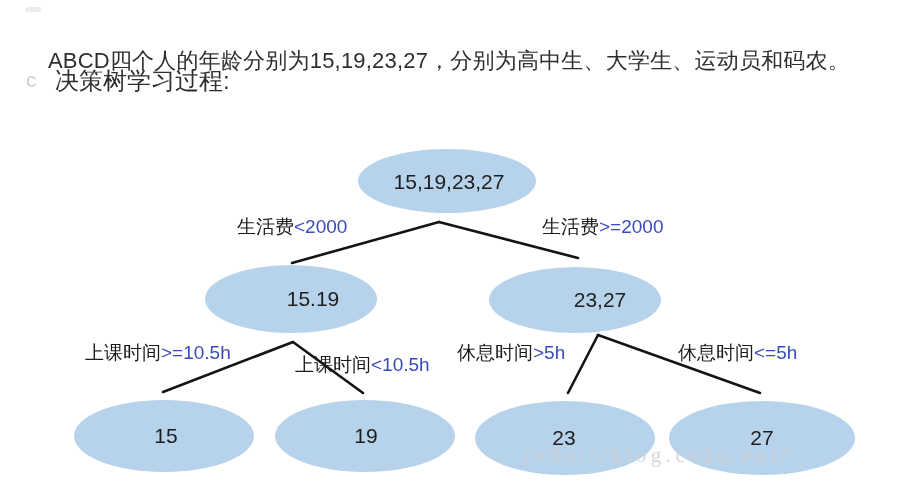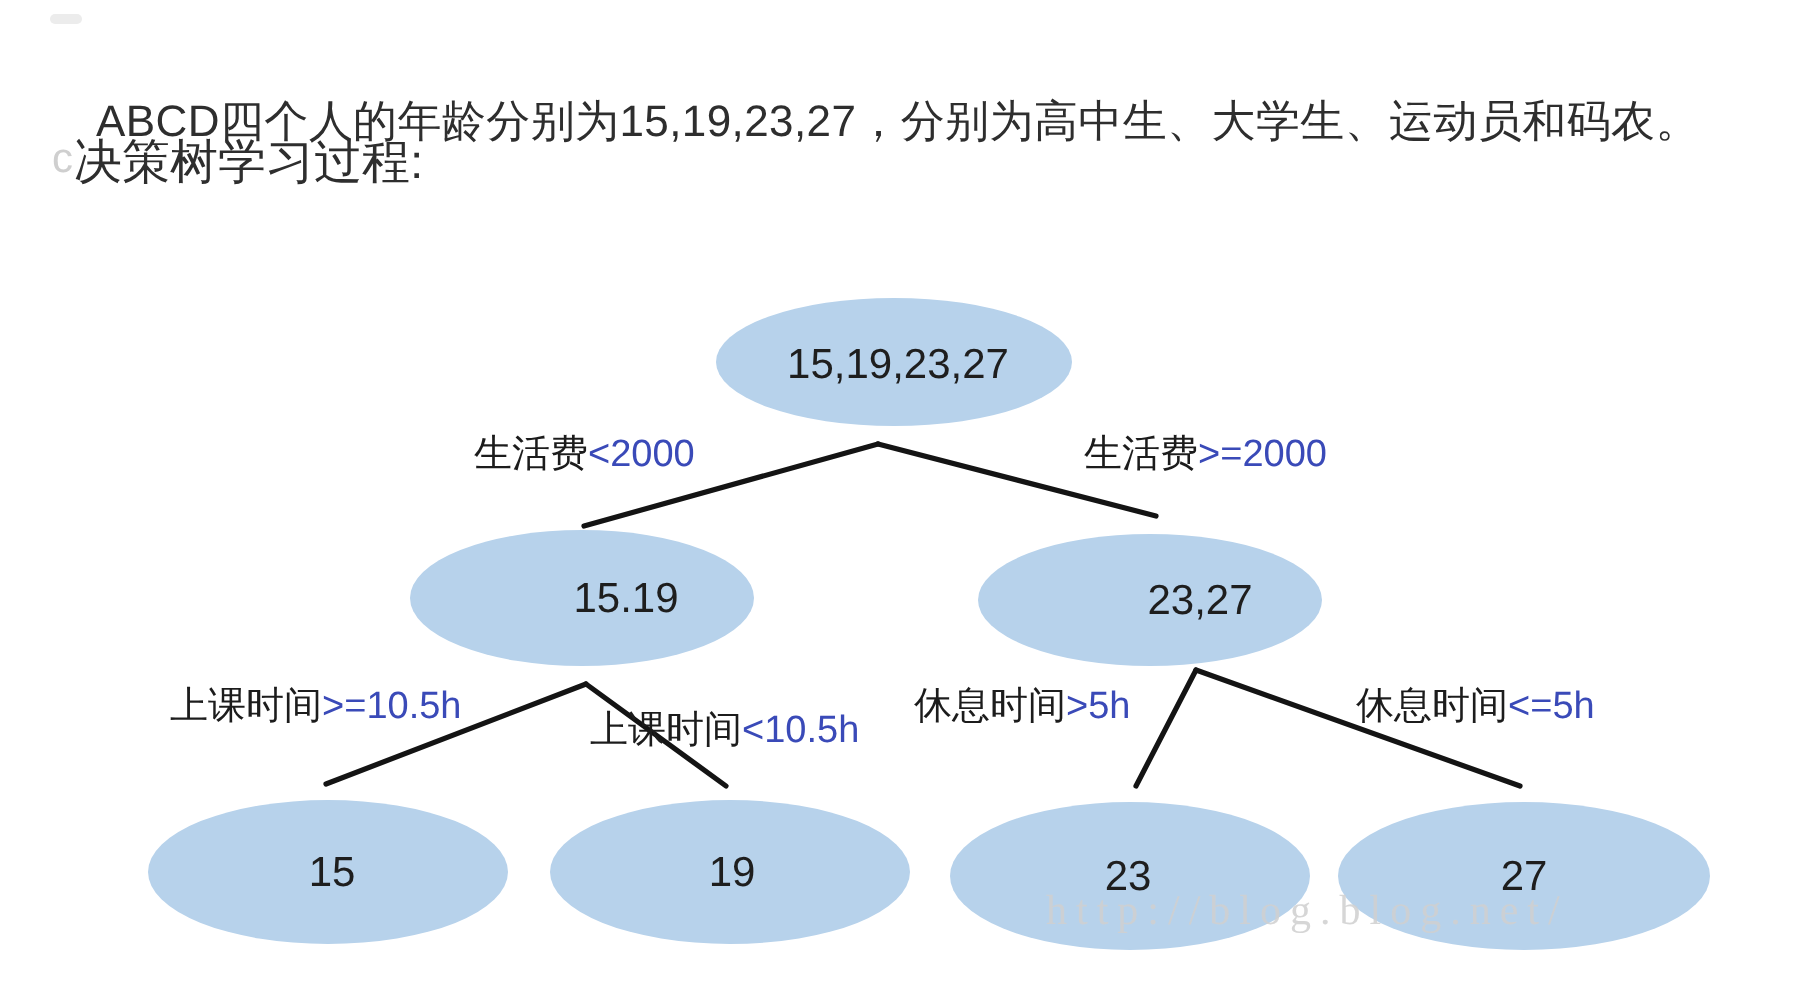--- a/index.html
+++ b/index.html
@@ -18,21 +18,21 @@
     position: absolute;
     left: 48px;
     top: 28px;
     font-size: 22px;
     letter-spacing: 0.2px;
     color: #2e2e2e;
     white-space: nowrap;
   }
   .intro-line2 {
     position: absolute;
-    left: 37px;
+    left: 55px;
     top: 65px;
     font-size: 24px;
     color: #2e2e2e;
     white-space: nowrap;
   }
   .top-smudge {
     position: absolute;
     left: 25px;
     top: 7px;
     width: 16px;
@@ -128,13 +128,13 @@
     </text>
     <text x="457" y="359" class="edge-label">
       <tspan fill="#1c1c1c">休息时间</tspan><tspan fill="#3a4ab8">&gt;5h</tspan>
     </text>
     <text x="678" y="359" class="edge-label">
       <tspan fill="#1c1c1c">休息时间</tspan><tspan fill="#3a4ab8">&lt;=5h</tspan>
     </text>
   </g>
 </svg>
 
-<div class="watermark" style="color: rgb(208, 208, 208);">http://blog.blog.net/</div>
+<div class="watermark" style="color: rgb(208, 208, 208);">csdn://blog.csdn.net/</div>
 
 </body></html>

